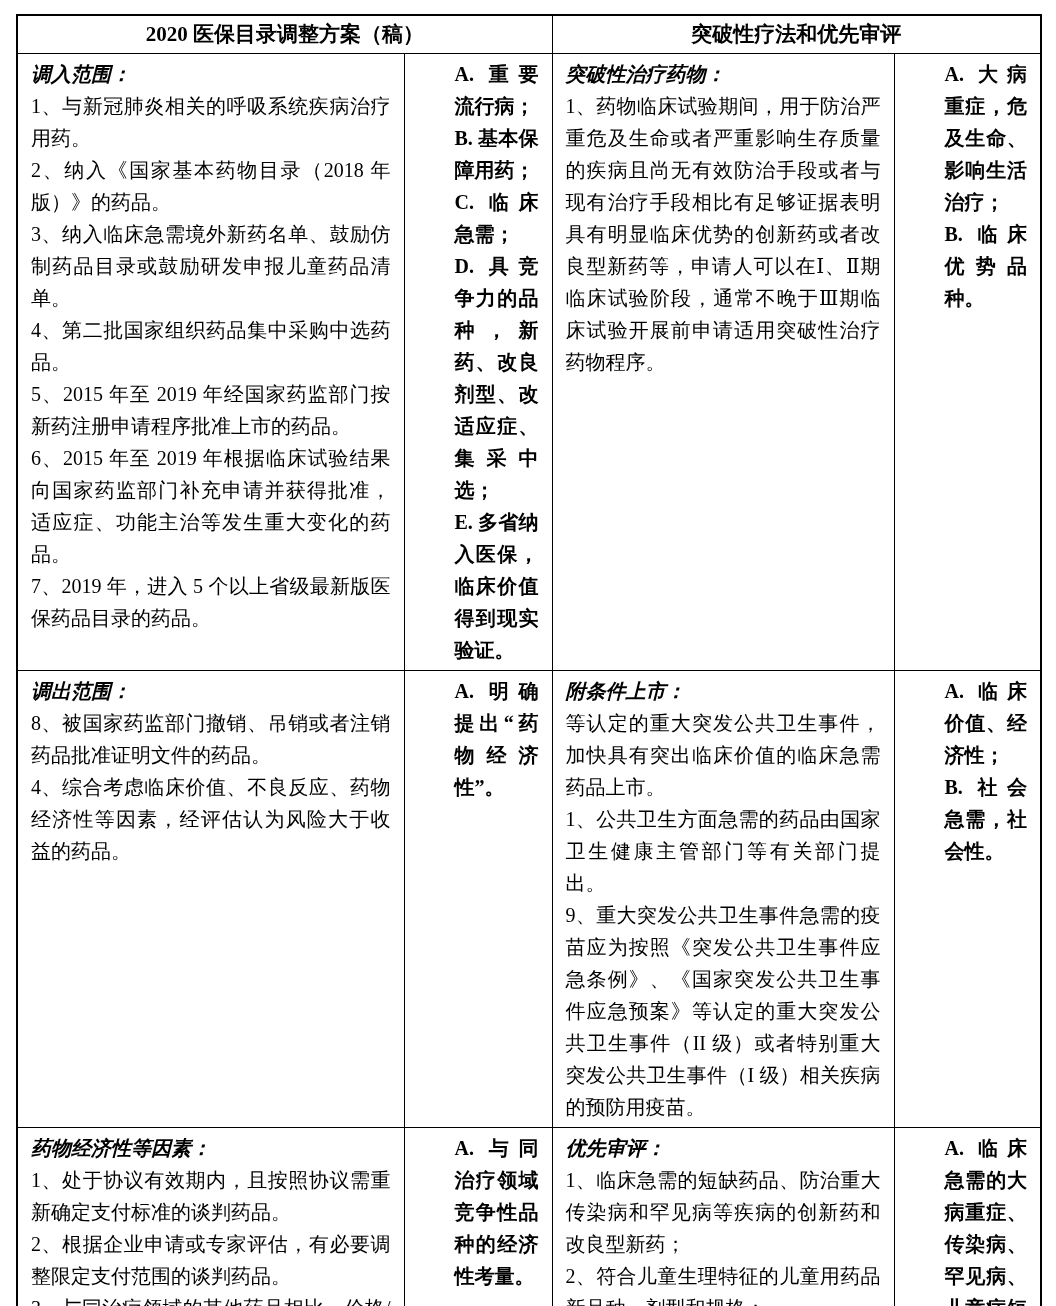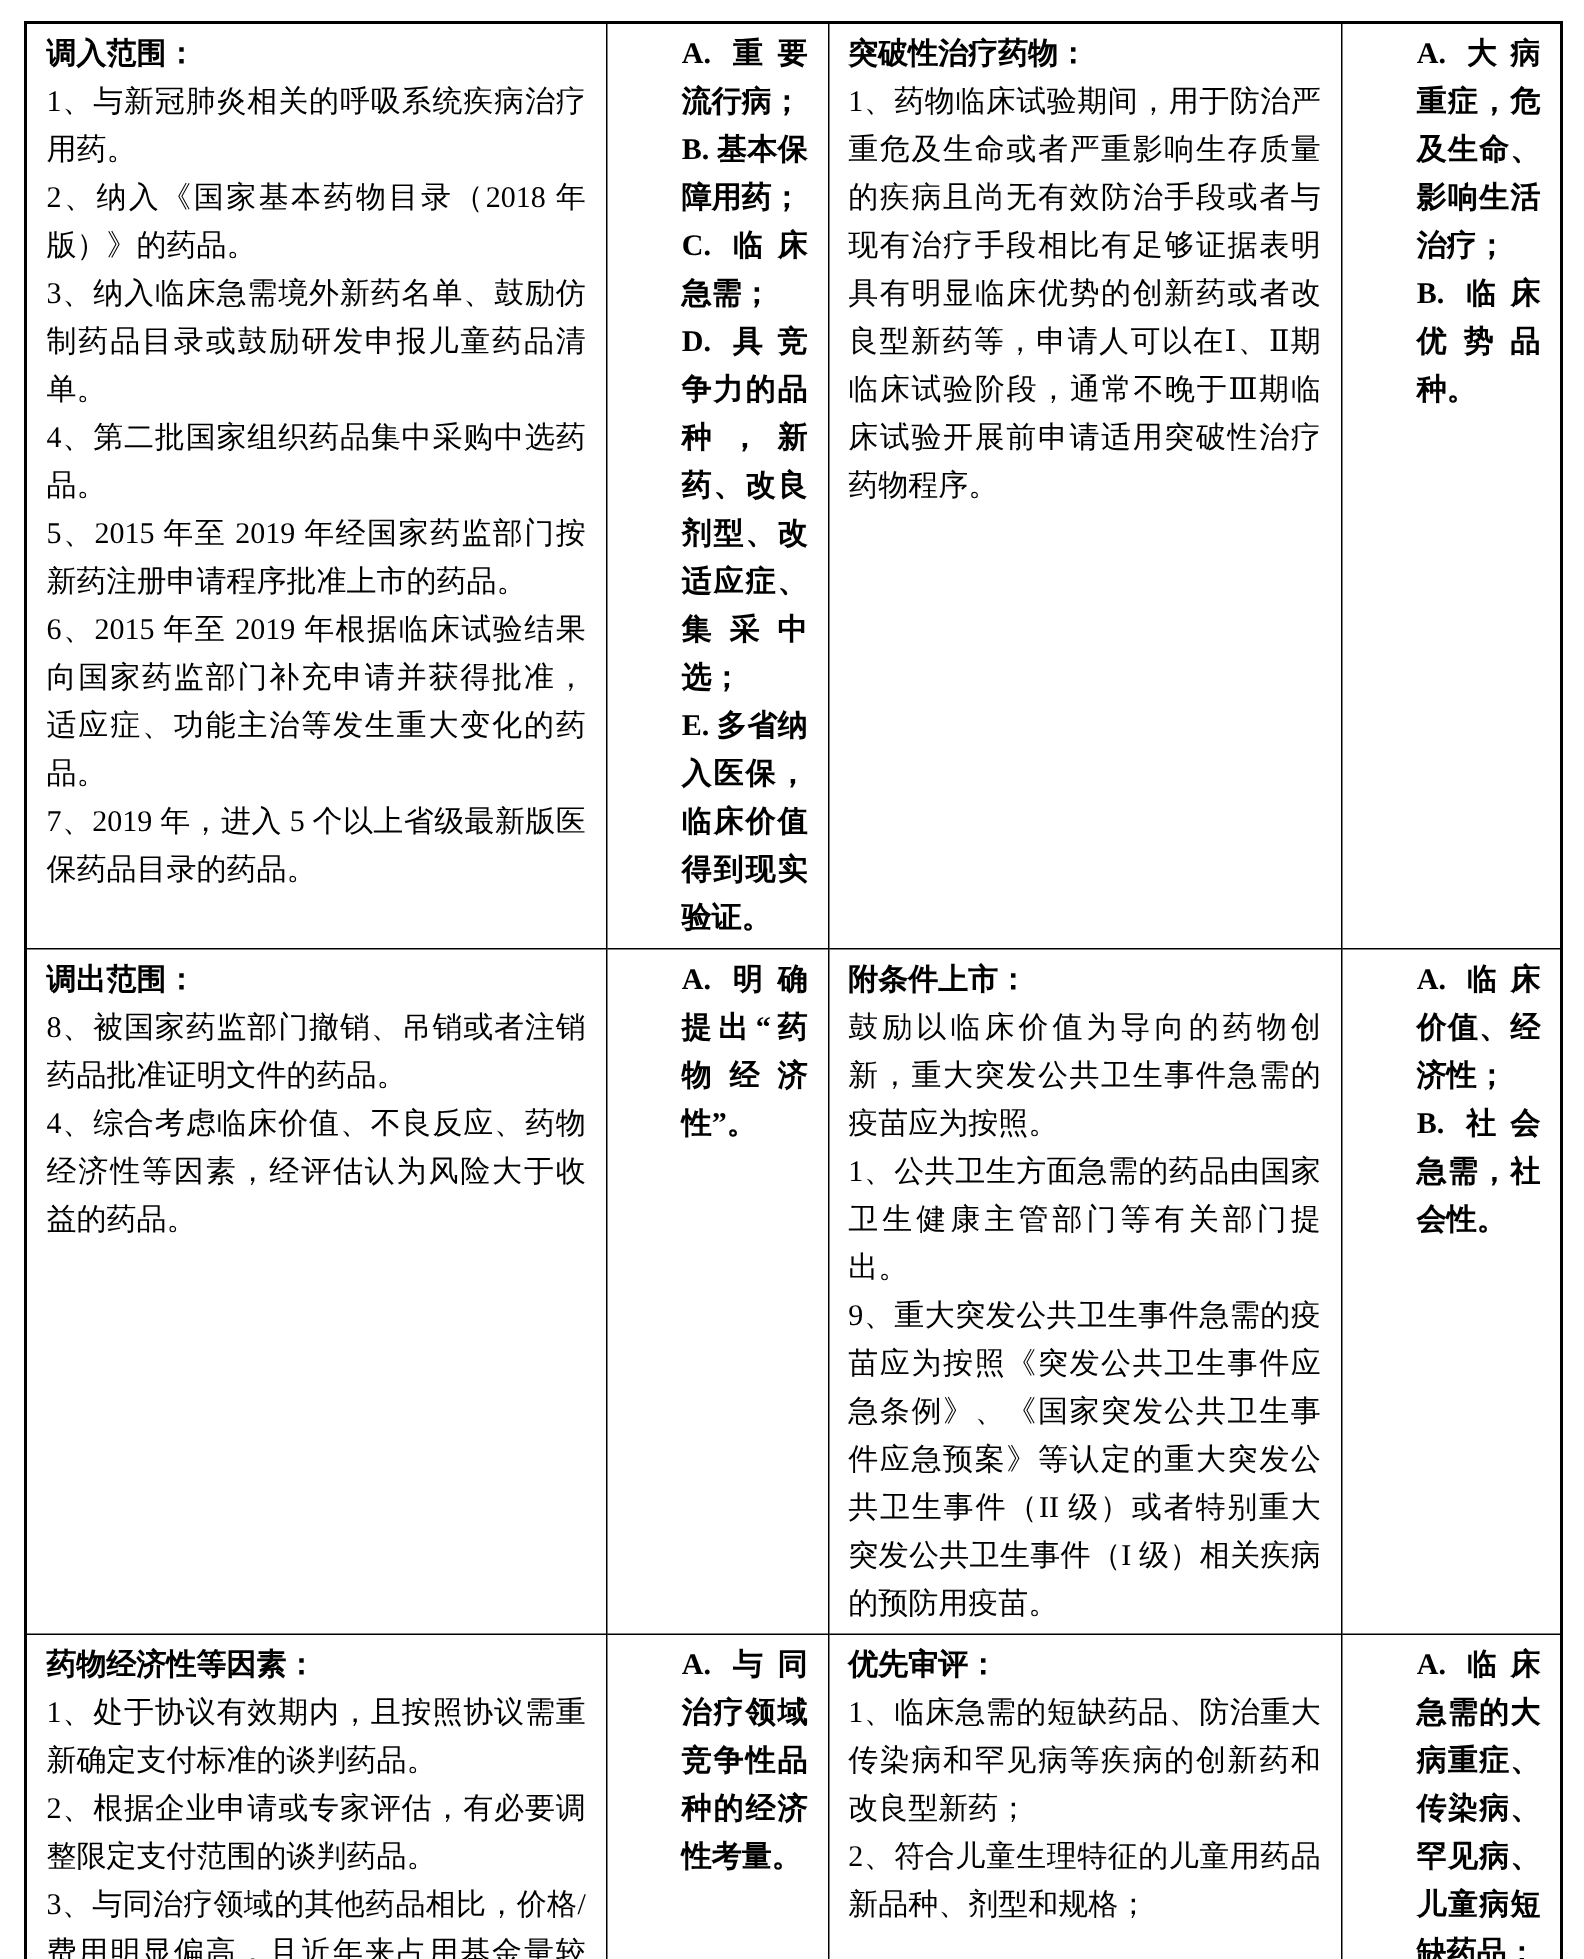--- a/index.html
+++ b/index.html
@@ -40,36 +40,40 @@
     vertical-align: middle;
     font-size: 21px;
   }
   tr.group-header-row { height: 38px; }
   tr.col-header-row { height: 38px; }
   p.para {
     margin: 0;
     text-align: justify;
     text-align-last: left;
   }
-  p.para.title { font-weight: bold; }
+  p.para.title { font-weight: bold; font-style: italic; }
   td.eval-cell p.para { font-weight: bold; margin-left: 37px; }
 </style>
 </head>
 <body>
 
 <div class="page">
   <table class="doc-table">
     <colgroup>
       <col style="width:387px">
       <col style="width:148px">
       <col style="width:342px">
       <col style="width:147px">
     </colgroup>
 
     <tbody>
+        <tr class="group-header-row">
+      <th colspan="2">2020 医保目录调整方案（稿）</th>
+      <th colspan="2">突破性疗法和优先审评</th>
+    </tr>
 
 
     <tr style="height:485px">
       <td>
         <p class="para title">调入范围：</p>
         <p class="para">1、与新冠肺炎相关的呼吸系统疾病治疗用药。</p>
         <p class="para">2、纳入《国家基本药物目录（2018 年版）》的药品。</p>
         <p class="para">3、纳入临床急需境外新药名单、鼓励仿制药品目录或鼓励研发申报儿童药品清单。</p>
         <p class="para">4、第二批国家组织药品集中采购中选药品。</p>
         <p class="para">5、2015 年至 2019 年经国家药监部门按新药注册申请程序批准上市的药品。</p>
@@ -97,21 +101,21 @@
       <td>
         <p class="para title">调出范围：</p>
         <p class="para">8、被国家药监部门撤销、吊销或者注销药品批准证明文件的药品。</p>
         <p class="para">4、综合考虑临床价值、不良反应、药物经济性等因素，经评估认为风险大于收益的药品。</p>
       </td>
       <td class="eval-cell">
         <p class="para">A. 明确提出“药物经济性”。</p>
       </td>
       <td>
         <p class="para title">附条件上市：</p>
-        <p class="para">鼓励以临床价值为导向的药物创新，重大突发公共卫生事件急需的疫苗应为按照。</p>
+        <p class="para">等认定的重大突发公共卫生事件，加快具有突出临床价值的临床急需药品上市。</p>
         <p class="para">1、公共卫生方面急需的药品由国家卫生健康主管部门等有关部门提出。</p>
         <p class="para">9、重大突发公共卫生事件急需的疫苗应为按照《突发公共卫生事件应急条例》、《国家突发公共卫生事件应急预案》等认定的重大突发公共卫生事件（II 级）或者特别重大突发公共卫生事件（I 级）相关疾病的预防用疫苗。</p>
       </td>
       <td class="eval-cell">
         <p class="para">A. 临床价值、经济性；</p>
         <p class="para">B. 社会急需，社会性。</p>
       </td>
     </tr>
 
     <tr style="height:328px">

